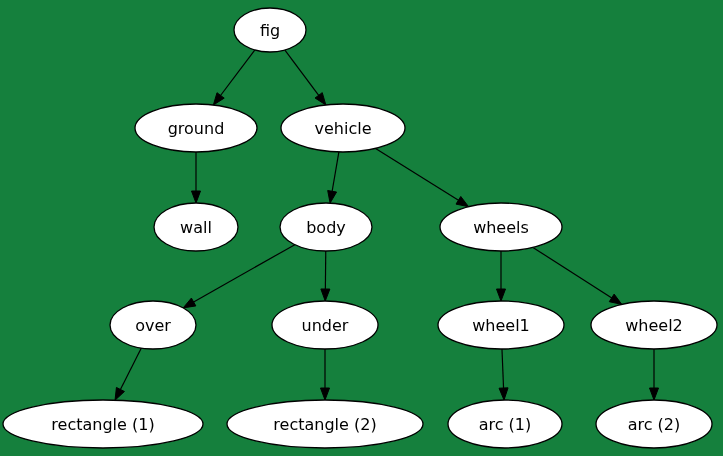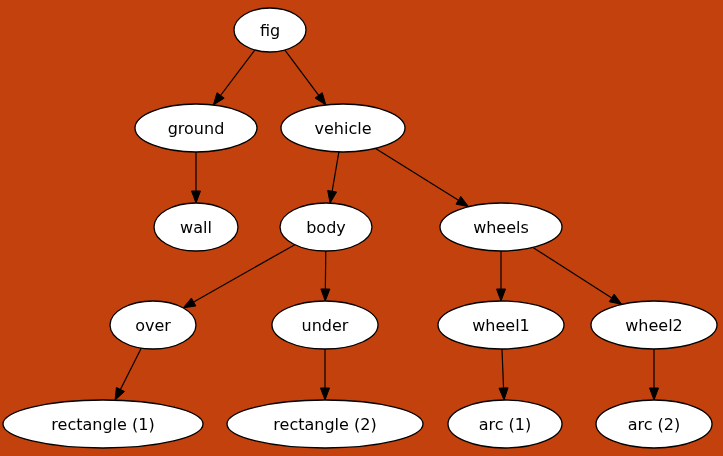--- a/index.html
+++ b/index.html
@@ -4,21 +4,21 @@
 <style>
   html, body {
     margin: 0;
     padding: 0;
     background: #ffffff;
   }
   .graph-canvas {
     position: relative;
     width: 723px;
     height: 456px;
-    background: #c2410c;
+    background: #15803d;
     overflow: hidden;
   }
   svg {
     display: block;
     width: 723px;
     height: 456px;
   }
   .node-ellipse {
     fill: #ffffff;
     stroke: #000000;

